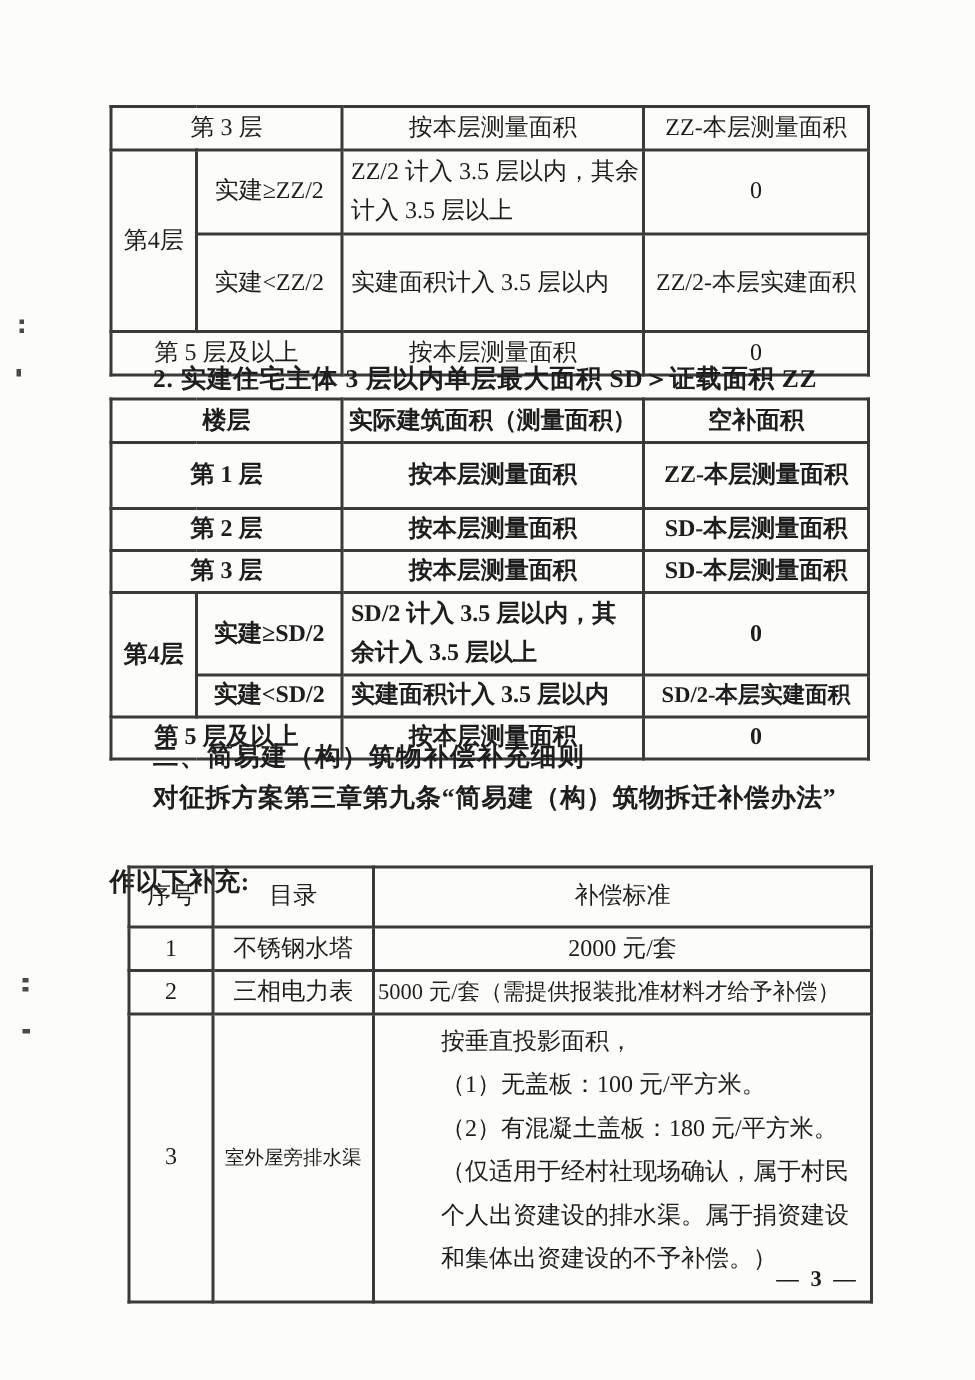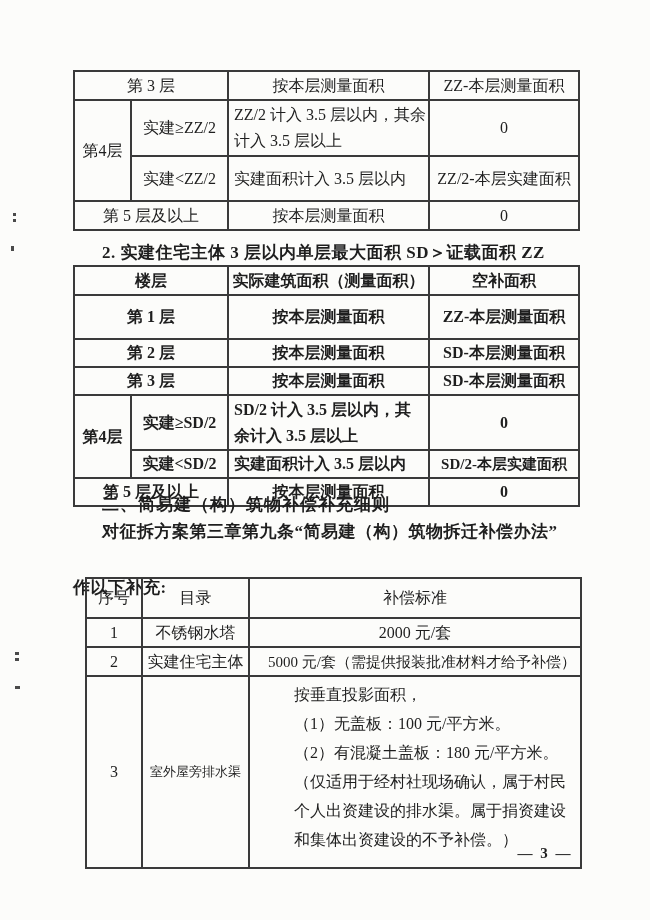--- a/index.html
+++ b/index.html
@@ -74,21 +74,21 @@
       <td colspan="2">第 3 层</td>
       <td>按本层测量面积</td>
       <td>ZZ-本层测量面积</td>
     </tr>
     <tr style="height:56px">
       <td rowspan="2">第4层</td>
       <td>实建≥ZZ/2</td>
       <td class="left">ZZ/2 计入 3.5 层以内，其余计入 3.5 层以上</td>
       <td>0</td>
     </tr>
-    <tr style="height:45px">
+    <tr style="height:65px">
       <td>实建&lt;ZZ/2</td>
       <td class="left">实建面积计入 3.5 层以内</td>
       <td>ZZ/2-本层实建面积</td>
     </tr>
     <tr style="height:29px">
       <td colspan="2">第 5 层及以上</td>
       <td>按本层测量面积</td>
       <td>0</td>
     </tr>
   </tbody>
@@ -159,22 +159,22 @@
       <td>目录</td>
       <td>补偿标准</td>
     </tr>
     <tr style="height:29px">
       <td>1</td>
       <td>不锈钢水塔</td>
       <td>2000 元/套</td>
     </tr>
     <tr style="height:29px">
       <td>2</td>
-      <td>实建住宅主体</td>
-      <td class="left smallcell" style="padding-left:18px">5000 元/套（需提供报装批准材料才给予补偿）</td>
+      <td>三相电力表</td>
+      <td class="left smallcell" style="padding-left:2px">5000 元/套（需提供报装批准材料才给予补偿）</td>
     </tr>
     <tr style="height:192px">
       <td>3</td>
       <td class="nowrap">室外屋旁排水渠</td>
       <td class="lines">
         <div>按垂直投影面积，</div>
         <div>（1）无盖板：100 元/平方米。</div>
         <div>（2）有混凝土盖板：180 元/平方米。</div>
         <div>（仅适用于经村社现场确认，属于村民</div>
         <div>个人出资建设的排水渠。属于捐资建设</div>

